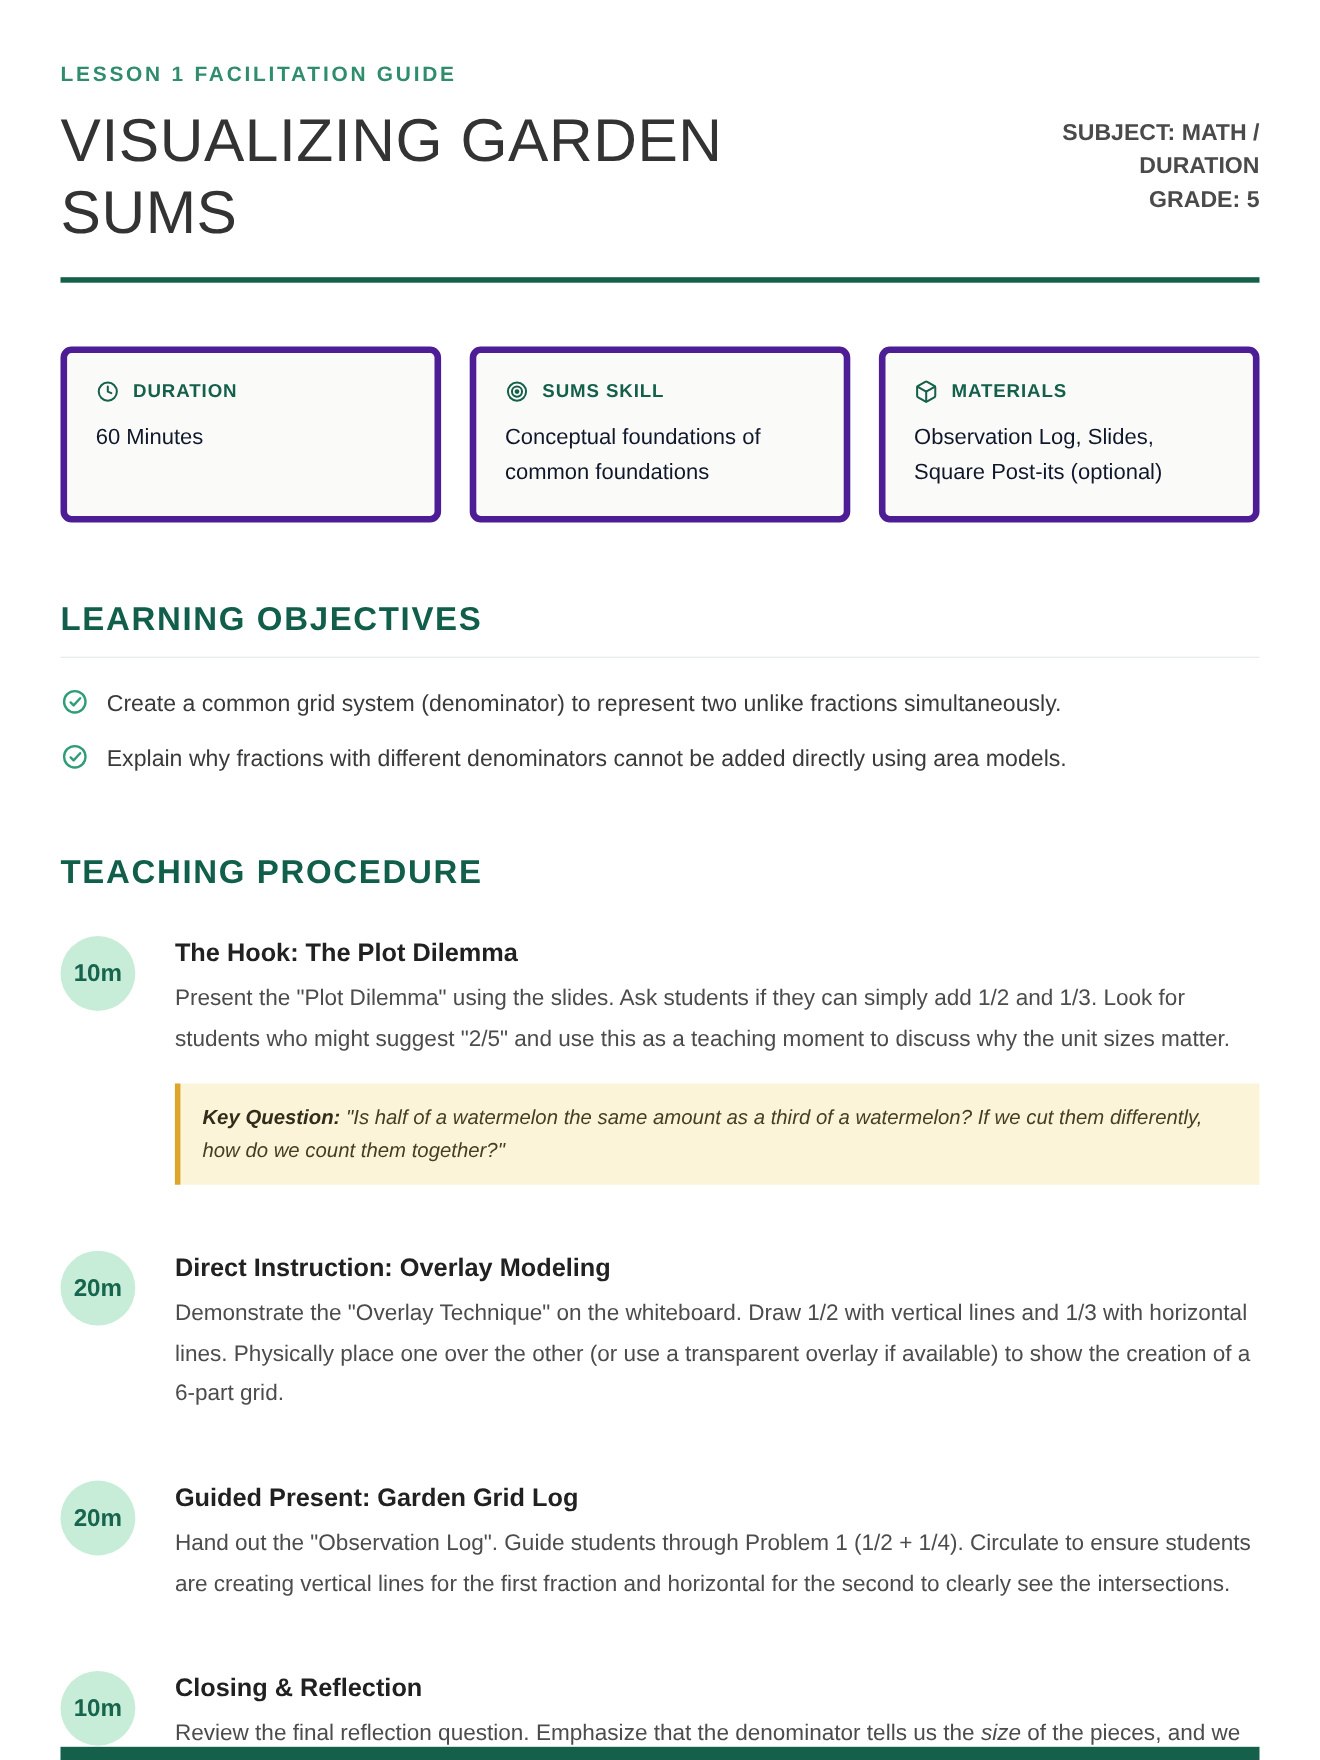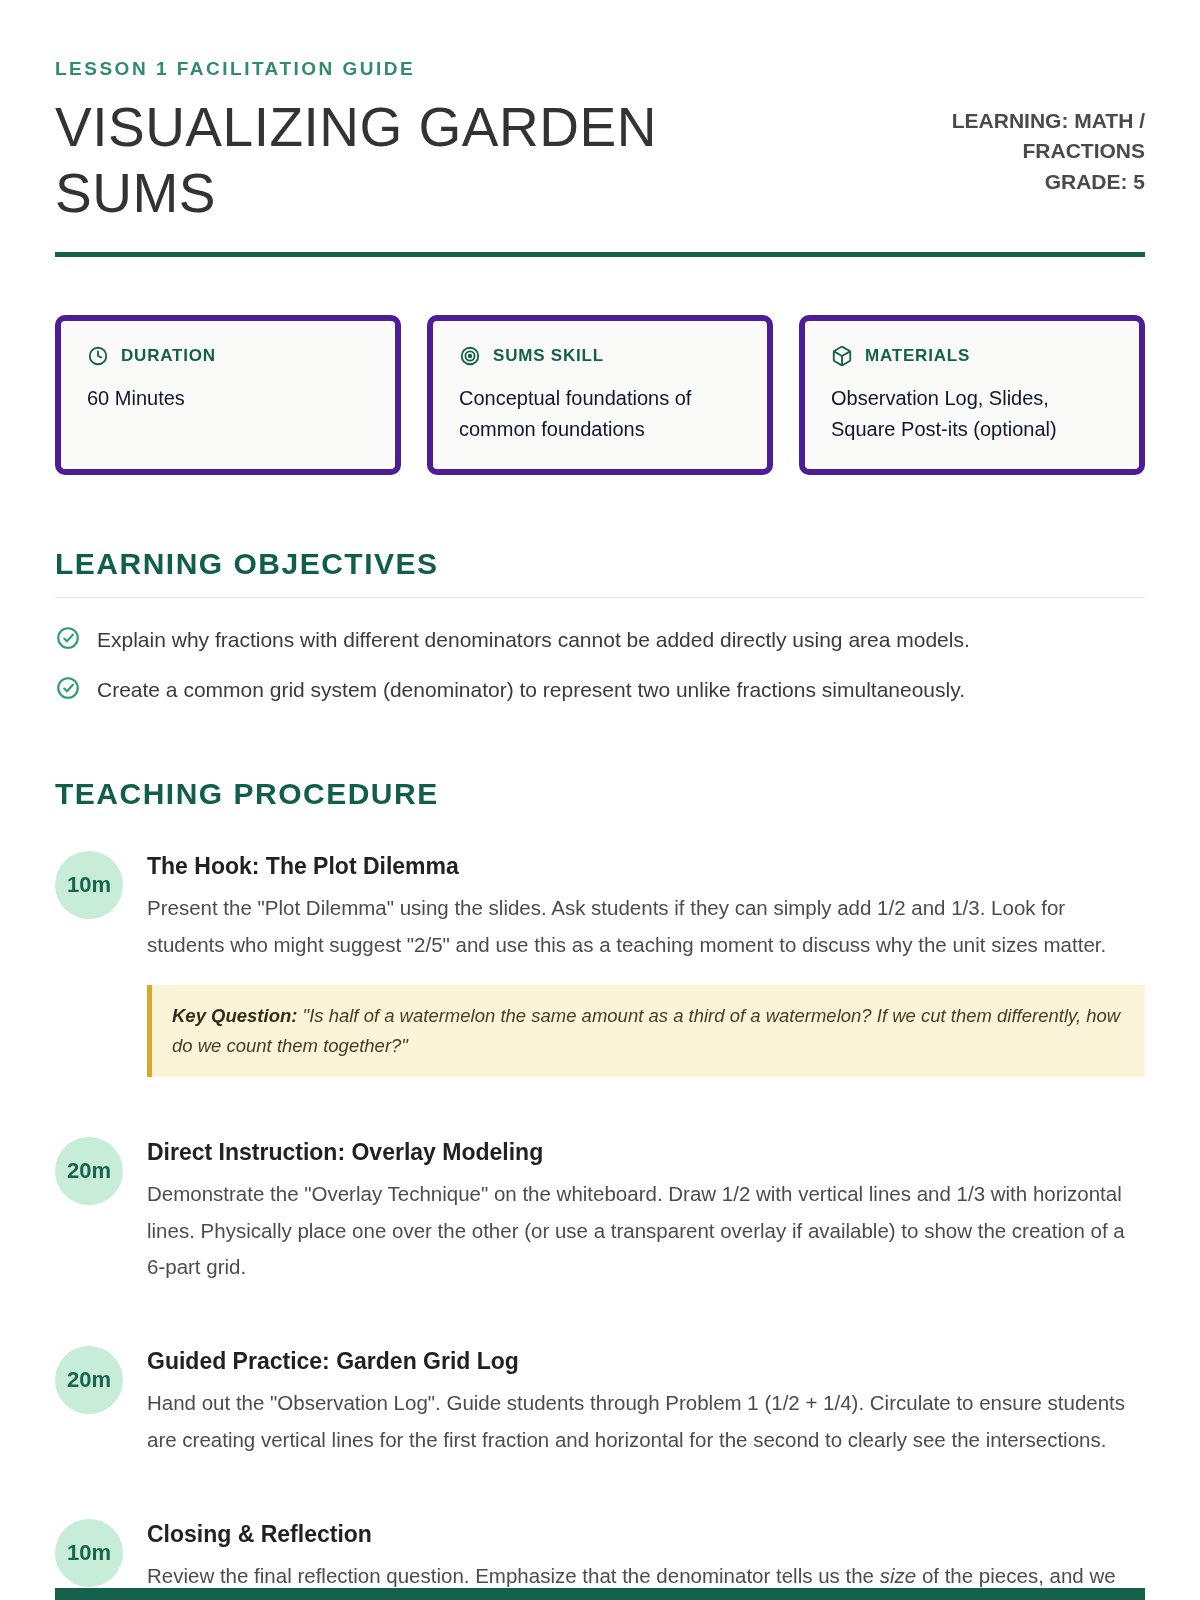--- a/index.html
+++ b/index.html
@@ -94,21 +94,21 @@
     gap: 16px;
     margin-bottom: 22px;
     font-size: 21px;
     color: #3a3a3a;
     line-height: 1.35;
   }
   .objective .icon { display: inline-flex; flex-shrink: 0; margin-top: -1px; }
 
   
   .steps { margin-top: 40px; }
-  .step { display: flex; gap: 24px; margin-bottom: 60px; }
+  .step { display: flex; gap: 36px; margin-bottom: 60px; }
   .badge {
     width: 68px;
     height: 68px;
     border-radius: 50%;
     background: #c7ecd8;
     color: #17654e;
     font-size: 22px;
     font-weight: 700;
     display: flex;
     align-items: center;
@@ -154,21 +154,21 @@
 
 <div class="page">
   <div class="content">
 
     <header class="header">
       <div class="header-left">
         <div class="eyebrow">LESSON 1 FACILITATION GUIDE</div>
         <h1 class="title">VISUALIZING GARDEN SUMS</h1>
       </div>
       <div class="header-meta">
-        <div>LEARNING: MATH / FRACTIONS</div>
+        <div>SUBJECT: MATH / DURATION</div>
         <div>GRADE: 5</div>
       </div>
     </header>
     <div class="rule"></div>
 
     <section class="cards">
       <div class="card">
         <div class="card-head">
           <span class="icon">
             <svg width="22" height="22" viewBox="0 0 24 24" fill="none" stroke="#14604b" stroke-width="2" stroke-linecap="round" stroke-linejoin="round">
@@ -214,30 +214,30 @@
     <div class="section-rule"></div>
 
     <div class="objectives">
       <div class="objective">
         <span class="icon">
           <svg width="26" height="26" viewBox="0 0 24 24" fill="none" stroke="#2f9e74" stroke-width="2" stroke-linecap="round" stroke-linejoin="round">
               <circle cx="12" cy="12" r="9"></circle>
               <polyline points="8.5 12.5 11 15 16.5 9"></polyline>
             </svg>
         </span>
-        <span>Explain why fractions with different denominators cannot be added directly using area models.</span>
+        <span>Create a common grid system (denominator) to represent two unlike fractions simultaneously.</span>
       </div>
       <div class="objective">
         <span class="icon">
           <svg width="26" height="26" viewBox="0 0 24 24" fill="none" stroke="#2f9e74" stroke-width="2" stroke-linecap="round" stroke-linejoin="round">
               <circle cx="12" cy="12" r="9"></circle>
               <polyline points="8.5 12.5 11 15 16.5 9"></polyline>
             </svg>
         </span>
-        <span>Create a common grid system (denominator) to represent two unlike fractions simultaneously.</span>
+        <span>Explain why fractions with different denominators cannot be added directly using area models.</span>
       </div>
     </div>
 
     <h2 class="section-title">TEACHING PROCEDURE</h2>
 
     <div class="steps">
 
       <div class="step">
         <div class="badge">10m</div>
         <div class="step-content">
@@ -253,21 +253,21 @@
         <div class="badge">20m</div>
         <div class="step-content">
           <div class="step-title">Direct Instruction: Overlay Modeling</div>
           <div class="step-body">Demonstrate the "Overlay Technique" on the whiteboard. Draw 1/2 with vertical lines and 1/3 with horizontal lines. Physically place one over the other (or use a transparent overlay if available) to show the creation of a 6-part grid.</div>
         </div>
       </div>
 
       <div class="step">
         <div class="badge">20m</div>
         <div class="step-content">
-          <div class="step-title">Guided Practice: Garden Grid Log</div>
+          <div class="step-title">Guided Present: Garden Grid Log</div>
           <div class="step-body">Hand out the "Observation Log". Guide students through Problem 1 (1/2 + 1/4). Circulate to ensure students are creating vertical lines for the first fraction and horizontal for the second to clearly see the intersections.</div>
         </div>
       </div>
 
       <div class="step">
         <div class="badge">10m</div>
         <div class="step-content">
           <div class="step-title">Closing &amp; Reflection</div>
           <div class="step-body"><span>Review the final reflection question. Emphasize that the denominator tells us the </span><em>size</em><span> of the pieces, and we can't count things that are different sizes without finding a "common" size first.</span></div>
         </div>

